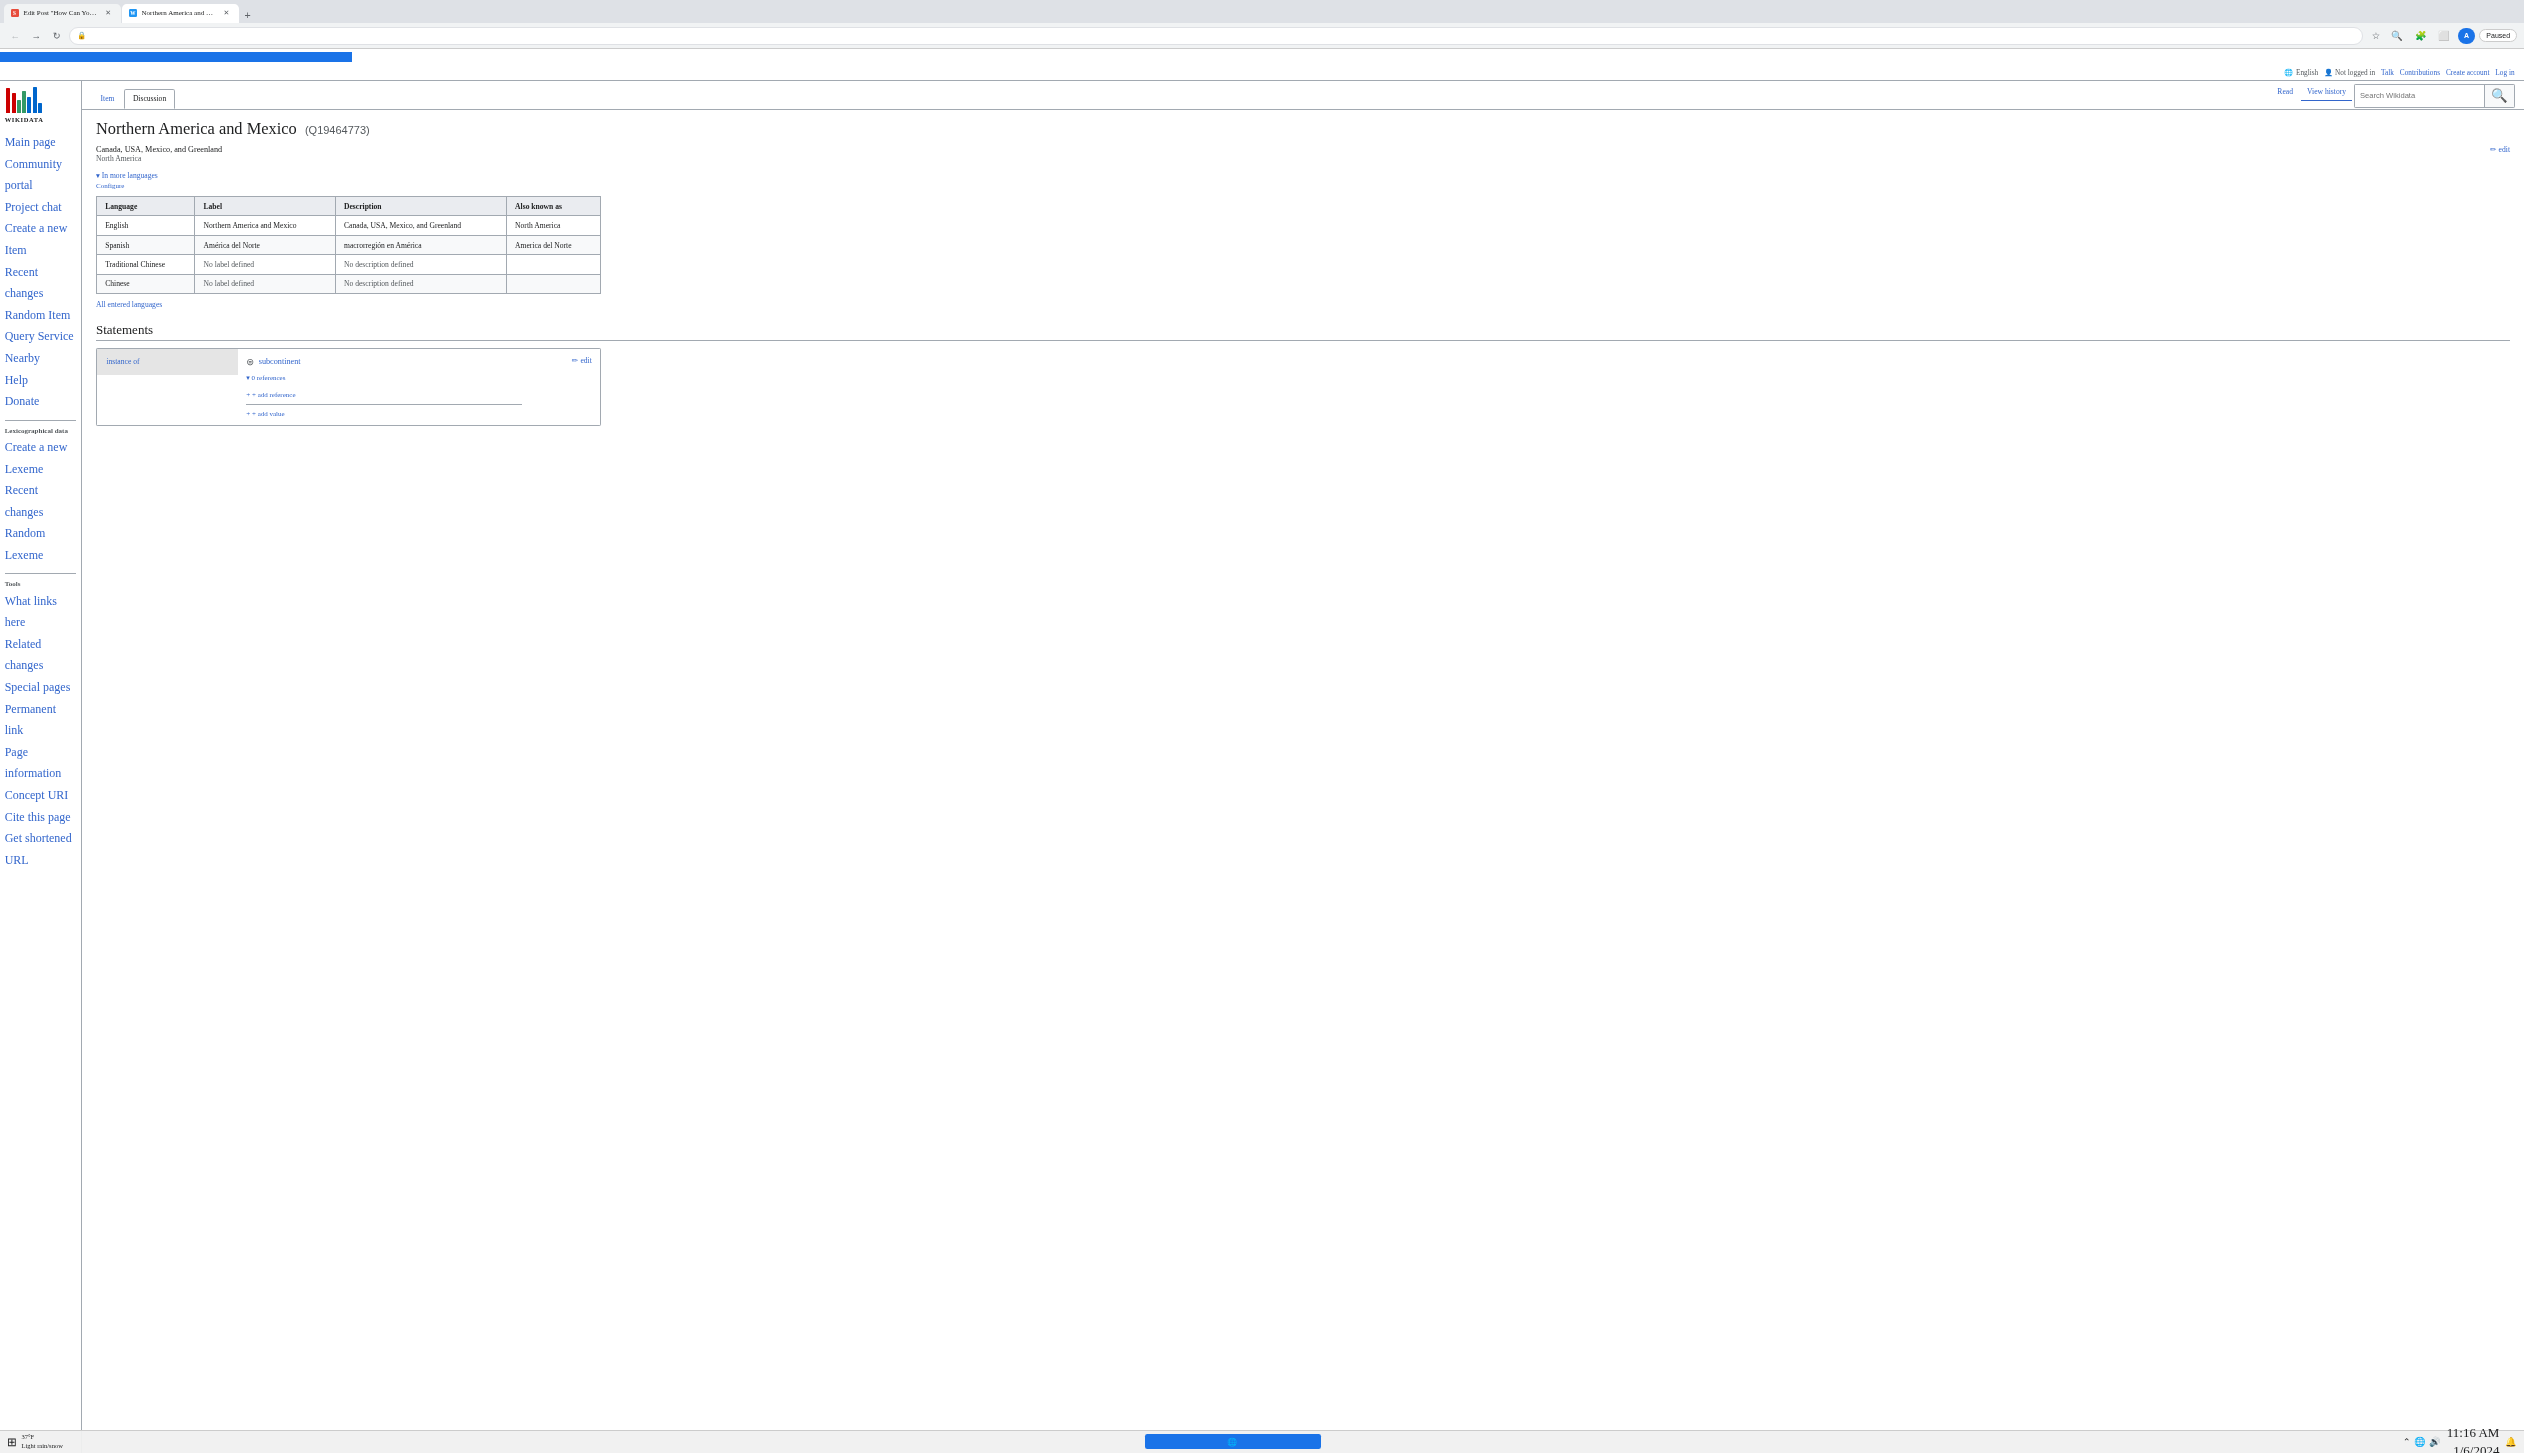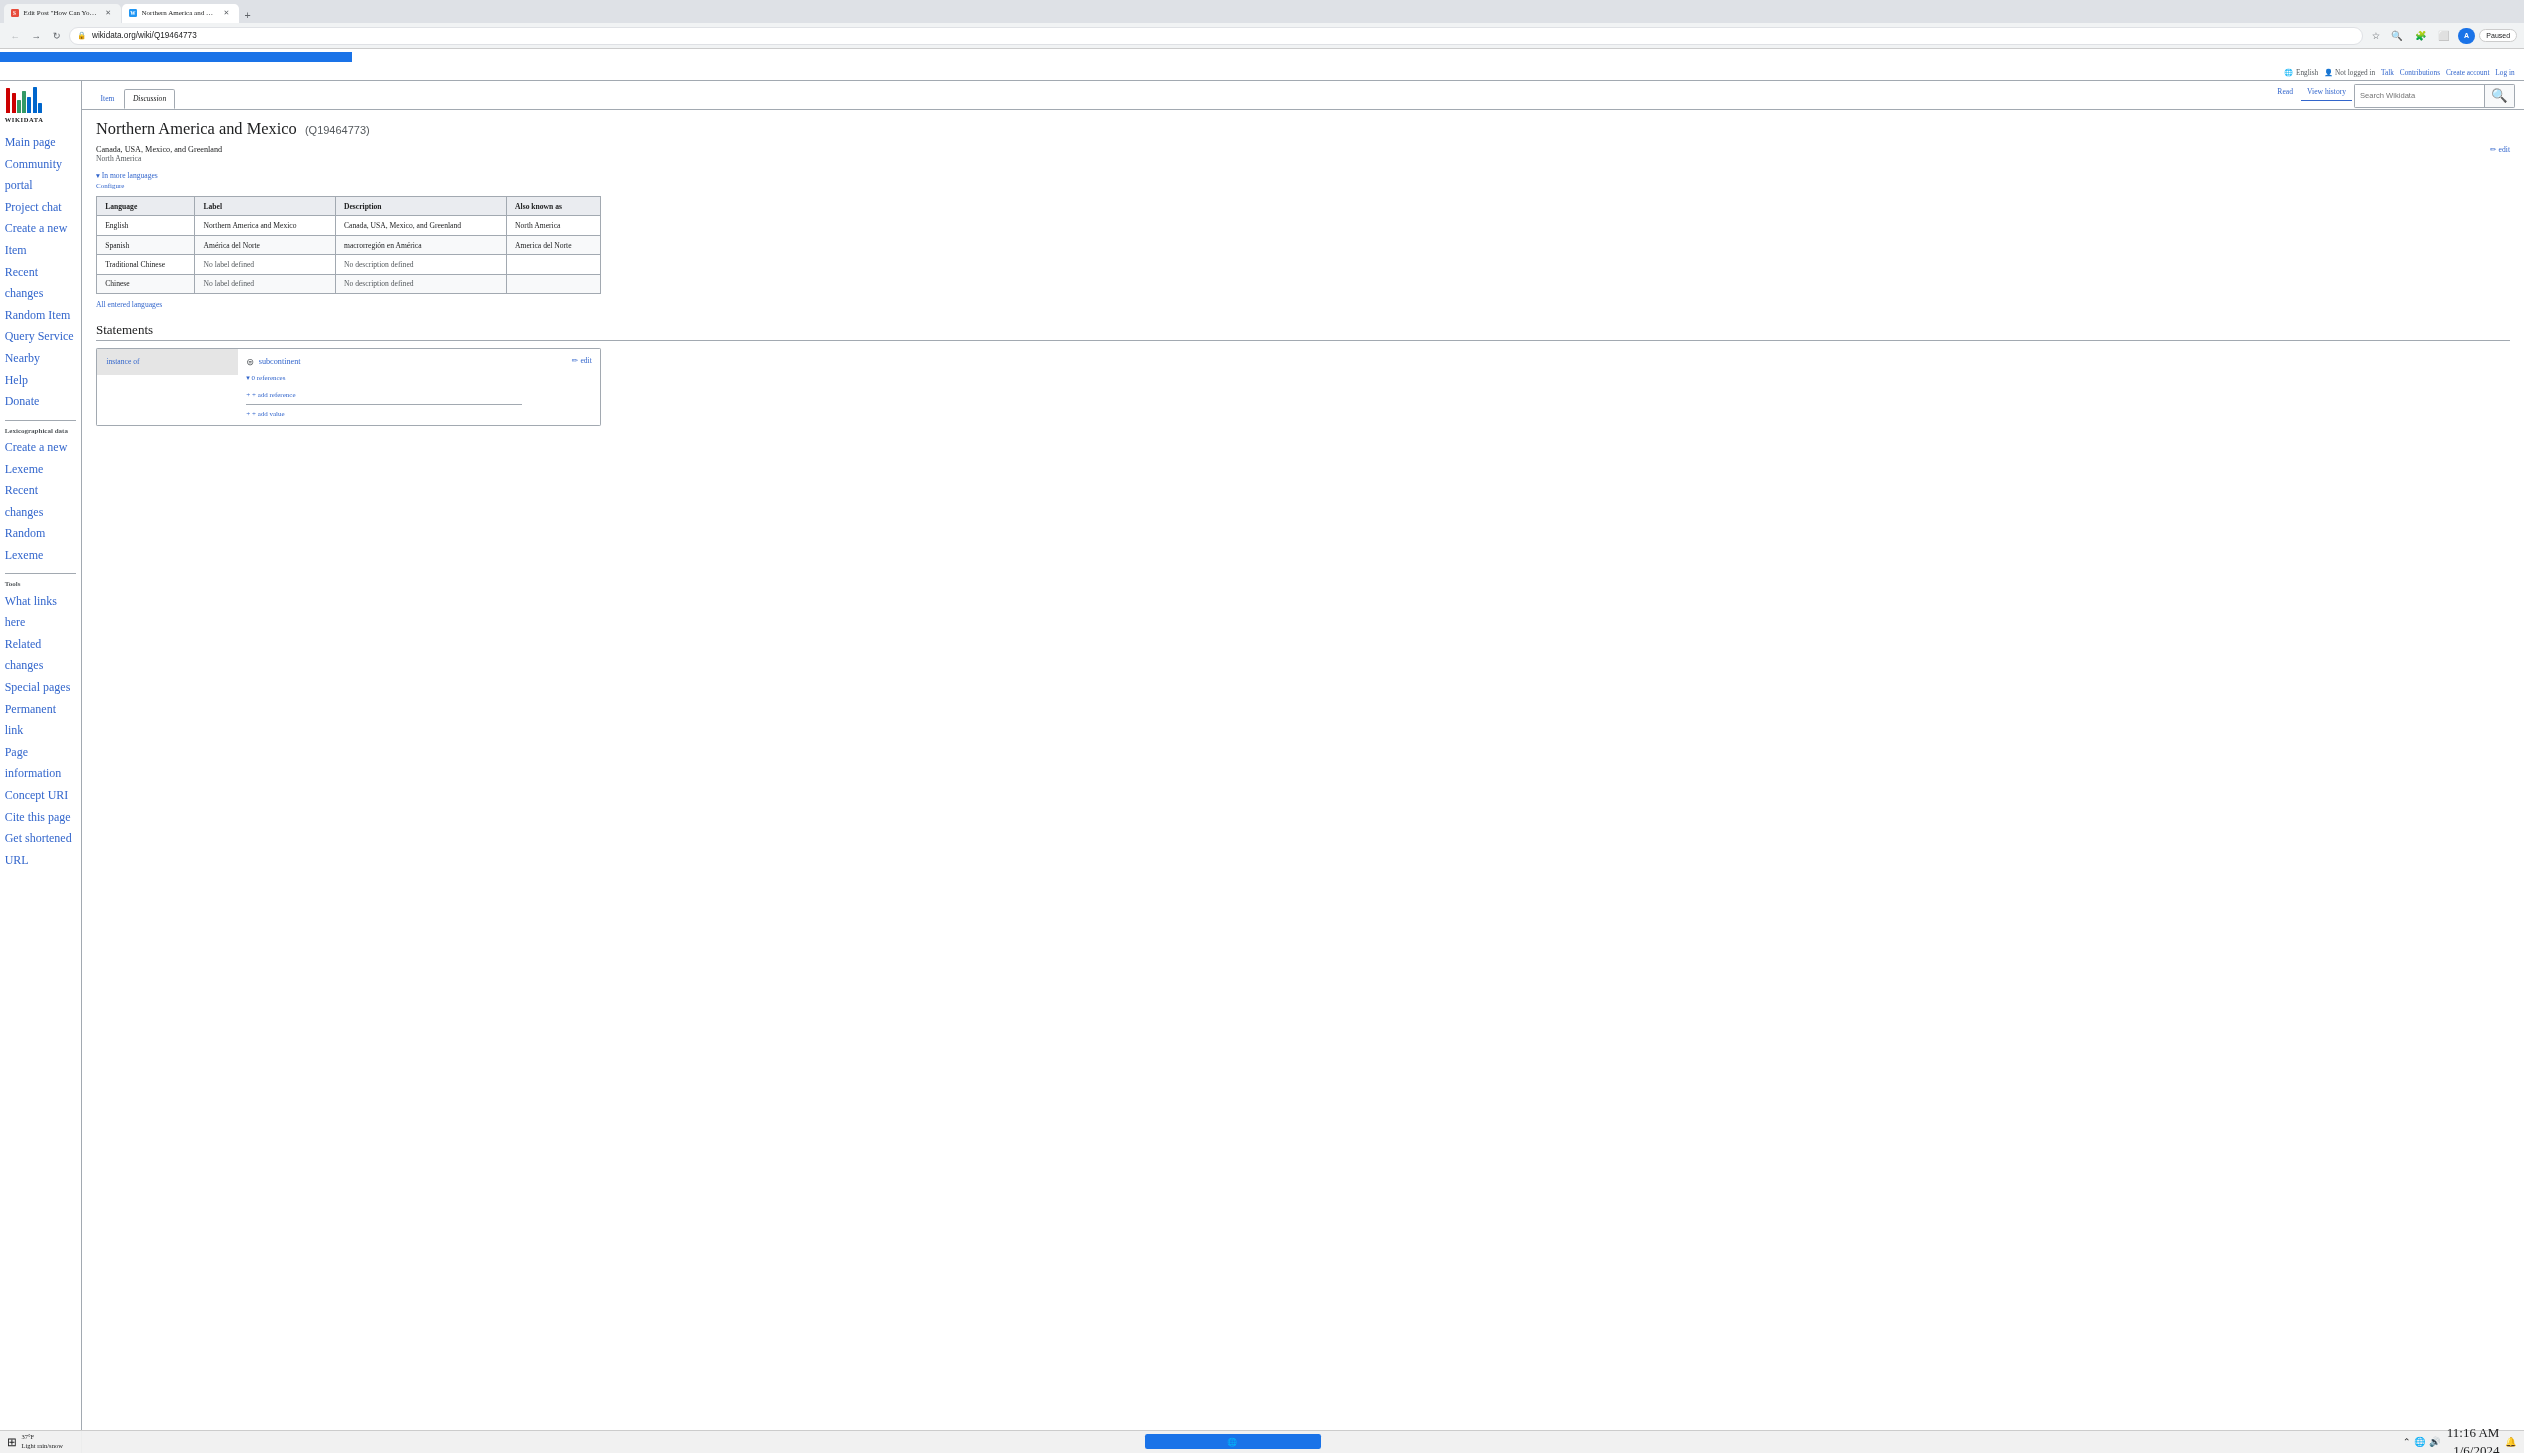--- a/index.html
+++ b/index.html
@@ -43,21 +43,21 @@
 
     
     .site-header { display: flex; justify-content: flex-end; align-items: center; padding: 3.5px 9.4px; gap: 5.9px; font-size: 7.3px; border-bottom: 0.6px solid #a2a9b1; }
     .lang-btn { display: flex; align-items: center; gap: 2.3px; color: #54595d; cursor: pointer; }
     .header-link { color: #3366cc; text-decoration: none; cursor: pointer; }
     .header-sep { color: #54595d; }
 
     
     .content-tabs { display: flex; align-items: flex-end; padding: 0 9.4px; border-bottom: 0.6px solid #a2a9b1; margin-top: 2.3px; }
     .content-tab { padding: 4.7px 8.2px; font-size: 7.6px; cursor: pointer; color: #3366cc; text-decoration: none; border: 0.6px solid transparent; border-radius: 2.3px 2.3px 0 0; }
-    .content-tab.active { background: #fff; border-color: #a2a9b1; border-bottom-color: #fff; color: #202122; font-weight: normal; font-style: italic; }
+    .content-tab.active { background: #fff; border-color: #a2a9b1; border-bottom-color: #fff; color: #202122; font-weight: normal; }
     .tab-spacer { flex: 1; }
     .view-actions { display: flex; align-items: flex-start; gap: 2.3px; margin-bottom: 1.2px; }
     .view-link { color: #3366cc; text-decoration: none; font-size: 7.6px; cursor: pointer; padding: 3.5px 5.9px; }
     .view-link.active { font-weight: normal; color: #3366cc; border-bottom: 1.2px solid #3366cc; }
     .search-box { display: flex; align-items: center; border: 0.6px solid #a2a9b1; border-radius: 1.2px; overflow: hidden; }
     .search-input { border: none; outline: none; padding: 2.9px 4.7px; font-size: 7.6px; width: 129px; }
     .search-btn { background: #f8f9fa; border: none; border-left: 0.6px solid #a2a9b1; padding: 3.5px 5.9px; cursor: pointer; color: #54595d; }
 
     
     .article { padding: 9.4px 14px; }
@@ -133,21 +133,20 @@
     </div>
     <button class="tab-new">+</button>
   </div>
 
   <div class="address-bar">
     <button class="nav-btn disabled">←</button>
     <button class="nav-btn">→</button>
     <button class="nav-btn">↻</button>
     <div class="url-bar">
       <span class="url-bar-lock">🔒</span>
-      <input class="url-input" value="wikidata.org/wiki/Q19464773" readonly="" style="">
     </div>
     <div class="address-bar-actions">
       <span class="addr-icon">☆</span>
       <span class="addr-icon">🔍</span>
       <span class="addr-icon">🧩</span>
       <span class="addr-icon">⬜</span>
       <button class="profile-btn">A</button>
       <button class="paused-btn">Paused</button>
     </div>
   </div>

